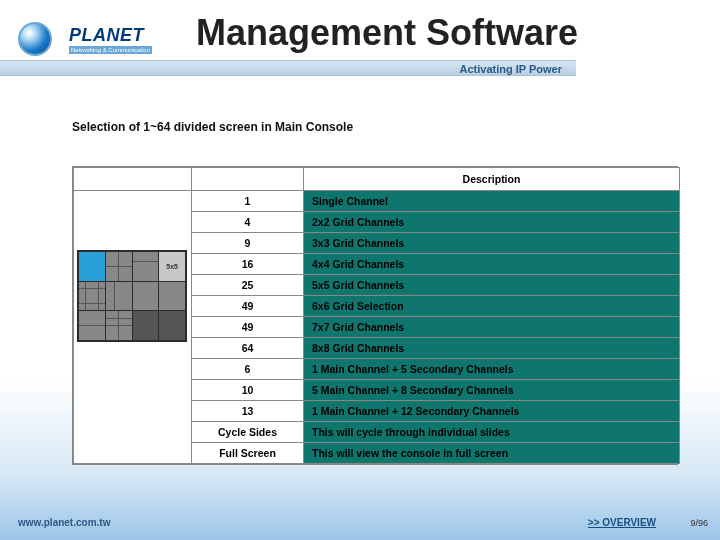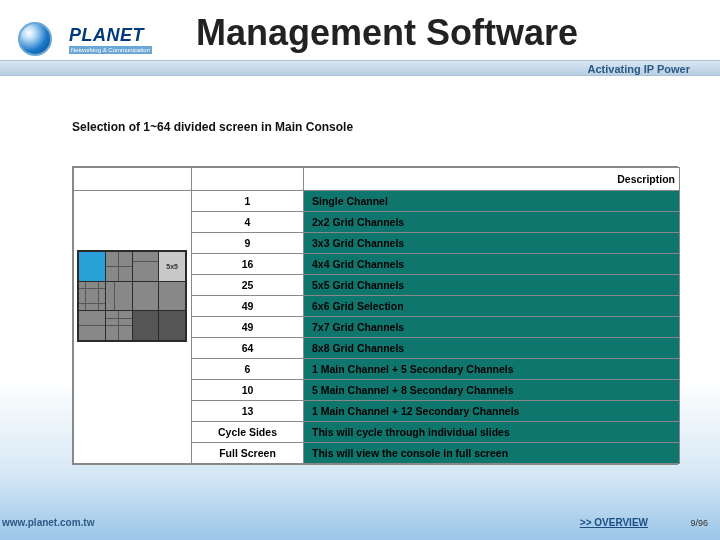--- a/index.html
+++ b/index.html
@@ -16,62 +16,62 @@
     border:2px solid #6aa7d6;
   }
   .logo-text { display:flex; flex-direction:column; margin-left:17px; }
   .logo-name { font-weight:bold; font-style:italic; font-size:18px; color:#003a7a; letter-spacing:0.5px; }
   .logo-tag  { font-size:6px; background:#6aa7d6; color:#fff; padding:1px 2px; width:fit-content; }
   .title {
     position:absolute; top:12px; left:196px;
     font-size:36px; font-weight:bold; color:#222;
   }
   .ribbon {
-    position:absolute; top:60px; left:0; width:720px; height:16px;
+    position:absolute; top:60px; left:0; width:576px; height:16px;
     background: linear-gradient(to bottom,#d8e7f3,#b7cee2);
     border-top:1px solid #aac3da; border-bottom:1px solid #aac3da;
-    text-align:right; padding-right:30px;
+    text-align:right; padding-right:14px;
     font-size:11px; font-weight:bold; color:#2a5a85; line-height:16px;
     font-family: "Trebuchet MS", Verdana, sans-serif;
   }
   .section {
     position:absolute; top:118px; left:72px; width:600px;
   }
   .sec-line1 { font-size:14px; font-weight:bold; color:#111; }
   .sec-line1 .sub { font-size:12px; font-weight:bold; }
   .sec-line2 { font-size:12px; font-weight:bold; color:#111; margin-top:2px; }
   .table-wrap {
     position:absolute; top:166px; left:72px; width:606px;
     border:1px solid #888;
   }
   table { width:100%; border-collapse:collapse; table-layout:fixed; }
   th, td { border:1px solid #888; font-size:10.5px; font-weight:bold; }
-  th { text-align:right; padding:5px 4px; background:#fff; }
+  th { text-align:center; padding:5px 4px; background:#fff; }
   col.c1 { width:118px; } col.c2 { width:112px; } col.c3 { width:376px; }
   td.k  { text-align:center; padding:4px 2px; background:#fff; }
   td.d  { text-align:left; padding:4px 8px; background:#0f766e; }
   td.img-cell { background:#fff; padding:3px; vertical-align:top; }
   .thumb {
     width:110px; height:92px; background:#2b2b2b; margin-top:56px;
     display:grid; grid-template-columns:repeat(4,1fr); grid-template-rows:repeat(3,1fr);
     gap:1px; padding:2px;
   }
   .thumb div { background:#555; display:grid; gap:0.5px; }
   .thumb .hl { background:#2aa0d8; }
   .thumb .g2 { grid-template-columns:repeat(2,1fr); grid-template-rows:repeat(2,1fr); }
   .thumb .g3 { grid-template-columns:repeat(3,1fr); grid-template-rows:repeat(3,1fr); }
   .thumb .g4 { grid-template-columns:repeat(4,1fr); grid-template-rows:repeat(4,1fr); }
   .thumb span { background:#888; }
   .thumb .lbl { background:#c8c8c8; color:#333; font-size:7px; font-weight:bold; display:flex; align-items:center; justify-content:center; }
   .footer-url {
-    position:absolute; left:2px; bottom:12px;
+    position:absolute; left:18px; bottom:12px;
     font-size:10px; font-weight:bold; color:#2a5a85;
   }
   .overview-link {
-    position:absolute; right:72px; bottom:12px;
+    position:absolute; right:64px; bottom:12px;
     font-size:10px; font-weight:bold; color:#1a4f85; text-decoration:underline; cursor:pointer;
   }
   .pagenum {
     position:absolute; right:12px; bottom:12px;
     font-size:9px; color:#333;
   }
 </style>
 </head>
 <body>
 

